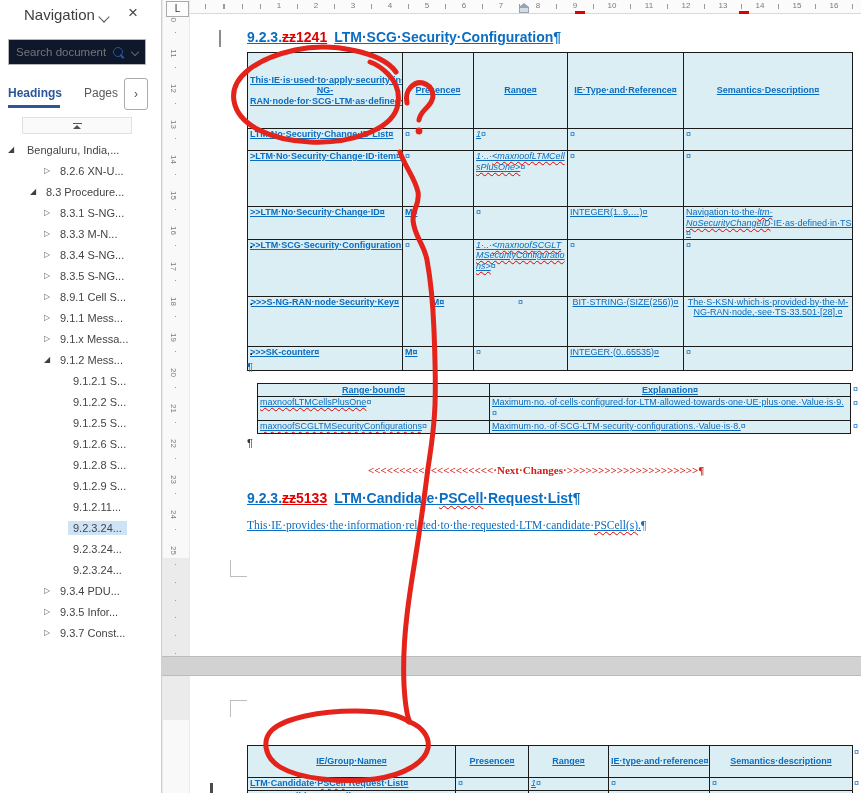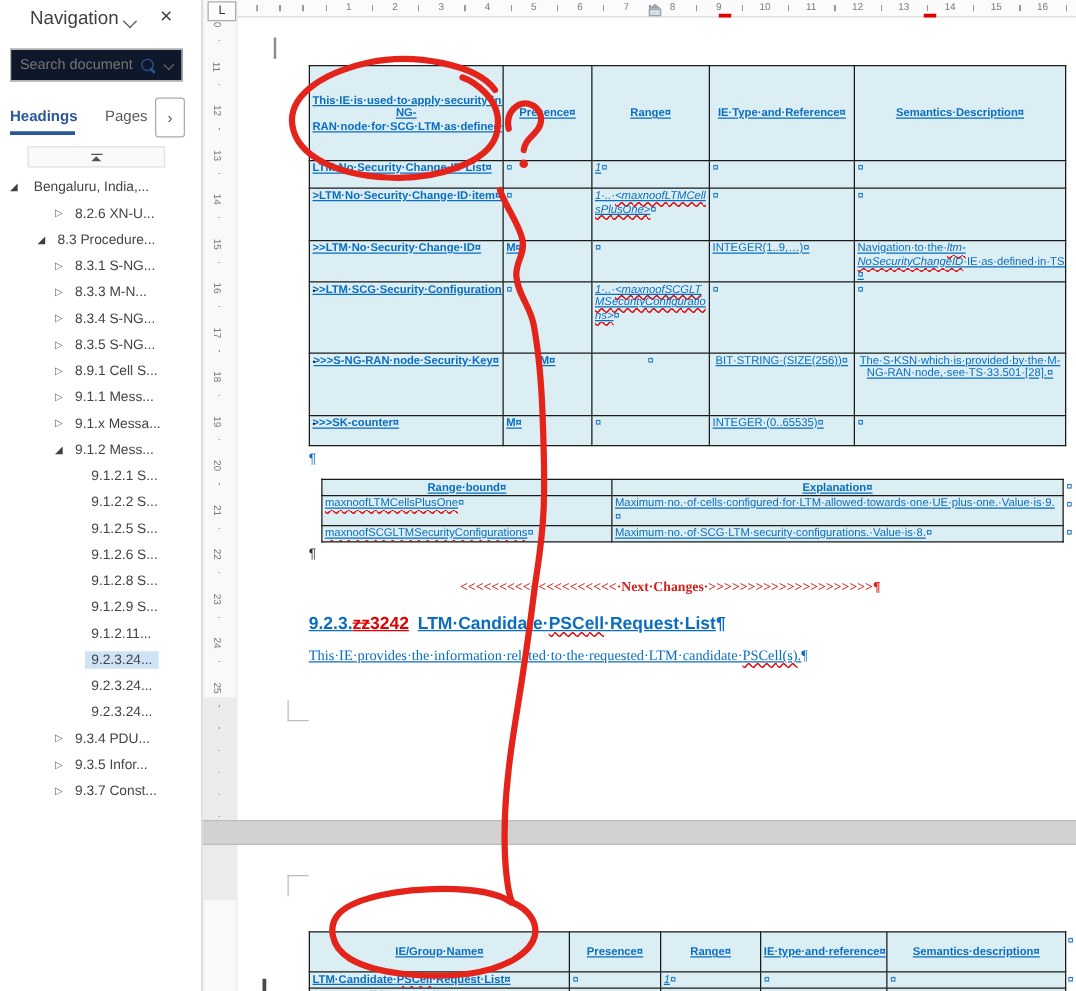--- a/index.html
+++ b/index.html
@@ -249,20 +249,23 @@
       <div class="im-tri"></div>
       <div class="im-box"></div>
     </div>
   </div>
 
   <div class="changebar1"></div>
   <div class="changebar2"></div>
   <div class="reddash" style="left:575px;top:11px;"></div>
   <div class="reddash" style="left:739px;top:11px;"></div>
 
+  <div class="heading" style="top:29px;">
+    <span class="u">9.2.3.</span><span class="hdel">zz</span><span class="hins">1241</span><span class="htab"></span><span class="u">LTM·SCG·Security·Configuration</span><span>¶</span>
+  </div>
 
   <table class="doctbl" style="left:247px;top:52px;width:605px;">
     <colgroup>
         <col style="width:155px">
         <col style="width:71px">
         <col style="width:94px">
         <col style="width:116px">
         <col style="width:169px">
       </colgroup>
     <tbody>
@@ -273,21 +276,21 @@
       <td><span class="u">IE·Type·and·Reference¤</span></td>
       <td><span class="u">Semantics·Description¤</span></td>
     </tr>
     <tr style="height:22px;">
       <td class="namecell ind1"><span class="u">LTM·No·Security·Change·ID·List¤</span></td>
       <td><span class="mark">¤</span></td>
       <td class="rng"><span class="u i">1</span><span class="mark">¤</span></td>
       <td><span class="mark">¤</span></td>
       <td><span class="mark">¤</span></td>
     </tr>
-    <tr style="height:42px;margin-top:29px;">
+    <tr style="height:56px;margin-top:29px;">
       <td class="namecell ind2"><span class="u">&gt;LTM·No·Security·Change·ID·item¤</span></td>
       <td><span class="mark">¤</span></td>
       <td class="rng"><span class="u i">1·..·</span><span class="u i"><span class="sq">&lt;maxnoofLTMCellsPlusOne&gt;</span></span><span class="mark">¤</span></td>
       <td><span class="mark">¤</span></td>
       <td><span class="mark">¤</span></td>
     </tr>
     <tr style="height:31px;">
       <td class="namecell ind3"><span class="u">&gt;&gt;LTM·No·Security·Change·ID¤</span></td>
       <td><span class="u b">M¤</span></td>
       <td class="rng"><span class="mark">¤</span></td>
@@ -342,21 +345,21 @@
     </table>
   <div class="rowend" style="left:853px;top:384px;">¤</div>
   <div class="rowend" style="left:853px;top:398px;">¤</div>
   <div class="rowend" style="left:853px;top:421px;">¤</div>
 
   <div class="pilcrow dark" style="left:247px;top:437px;">¶</div>
 
   <div class="nextchanges">&lt;&lt;&lt;&lt;&lt;&lt;&lt;&lt;&lt;&lt;&lt;&lt;&lt;&lt;&lt;&lt;&lt;&lt;&lt;&lt;·Next·Changes·&gt;&gt;&gt;&gt;&gt;&gt;&gt;&gt;&gt;&gt;&gt;&gt;&gt;&gt;&gt;&gt;&gt;&gt;&gt;&gt;&gt;¶</div>
 
   <div class="heading" style="top:490px;">
-    <span class="u">9.2.3.</span><span class="hdel">zz</span><span class="hins">3242</span><span class="htab"></span><span class="u">LTM·Candidate·</span><span class="u"><span class="sq">PSCell</span></span><span class="u">·Request·List</span><span>¶</span>
+    <span class="u">9.2.3.</span><span class="hdel">zz</span><span class="hins">5133</span><span class="htab"></span><span class="u">LTM·Candidate·</span><span class="u"><span class="sq">PSCell</span></span><span class="u">·Request·List</span><span>¶</span>
   </div>
 
   <div class="intro">
     <span class="u">This·IE·provides·the·information·related·to·the·requested·LTM·candidate·</span><span class="u"><span class="sq">PSCell(s)</span></span><span class="u">.</span><span>¶</span>
   </div>
 
   <div class="cornermark" style="left:230px;top:560px;width:1px;height:17px;"></div>
   <div class="cornermark" style="left:230px;top:576px;width:17px;height:1px;"></div>
   <div class="cornermark" style="left:230px;top:700px;width:1px;height:17px;"></div>
   <div class="cornermark" style="left:230px;top:700px;width:17px;height:1px;"></div>

